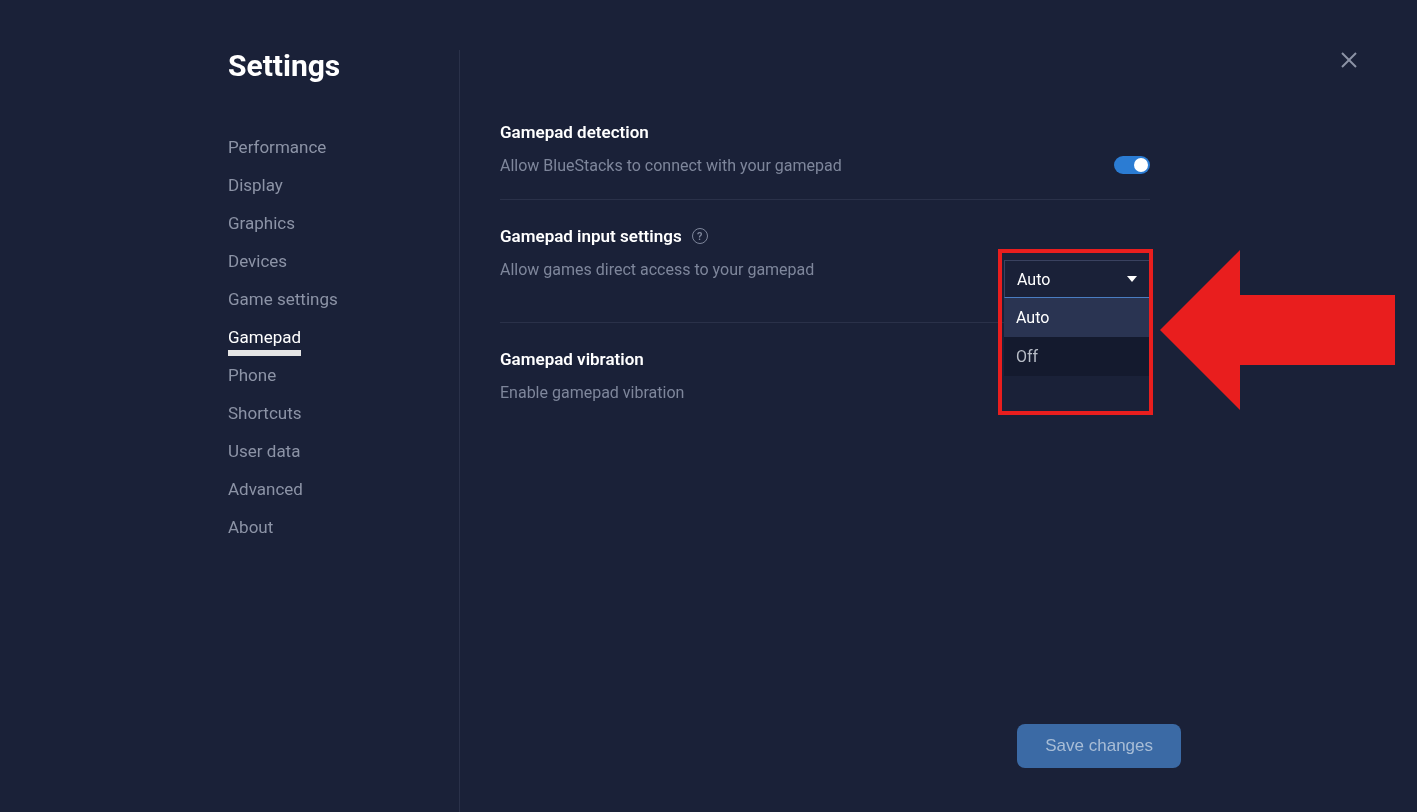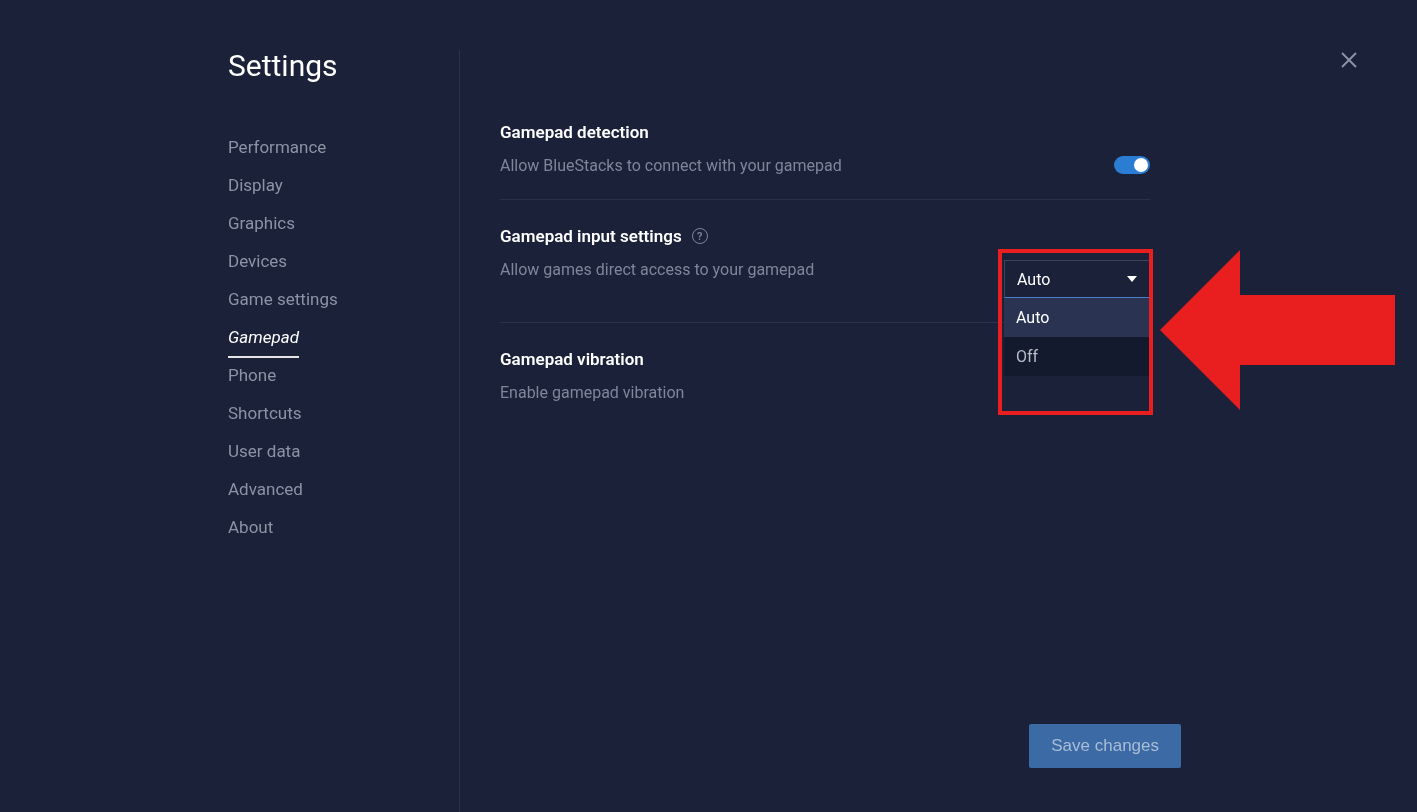--- a/index.html
+++ b/index.html
@@ -20,40 +20,39 @@
       display: flex;
       padding: 50px 0 0 228px;
       height: 100%;
     }
     .page-title {
       position: absolute;
       top: 48px;
       left: 228px;
       color: #ffffff;
       font-size: 30px;
-      font-weight: 400;
+      font-weight: 700;
     }
     .sidebar {
       width: 232px;
       padding-top: 78px;
       border-right: 1px solid #2a3149;
     }
     .sidebar-item {
       color: #8c93a6;
       font-size: 17px;
       padding: 9px 0;
       cursor: pointer;
     }
     .sidebar-item.active {
       color: #ffffff;
     }
     .sidebar-item.active span {
-      border-bottom: 2px solid #e5e5e5;
-      padding-bottom: 9px;
-      font-style: italic;
+      border-bottom: 6px solid #e5e5e5;
+      padding-bottom: 3px;
     }
     .main-content {
       flex: 1;
       padding-top: 72px;
       padding-left: 40px;
       padding-right: 60px;
     }
     .section {
       padding-bottom: 24px;
       border-bottom: 1px solid #2a3149;
@@ -172,24 +171,24 @@
       stroke: #8c93a6;
       stroke-width: 2;
     }
     .save-btn {
       position: absolute;
       bottom: 44px;
       right: 236px;
       background-color: #3b6aa5;
       color: #a8bdd6;
       border: none;
-      padding: 12px 22px;
+      padding: 12px 28px;
       font-size: 17px;
       cursor: pointer;
-      border-radius: 2px;
+      border-radius: 8px;
     }
     .arrow-annotation {
       position: absolute;
       z-index: 20;
       pointer-events: none;
     }
   </style>
 </head>
 <body>
 

